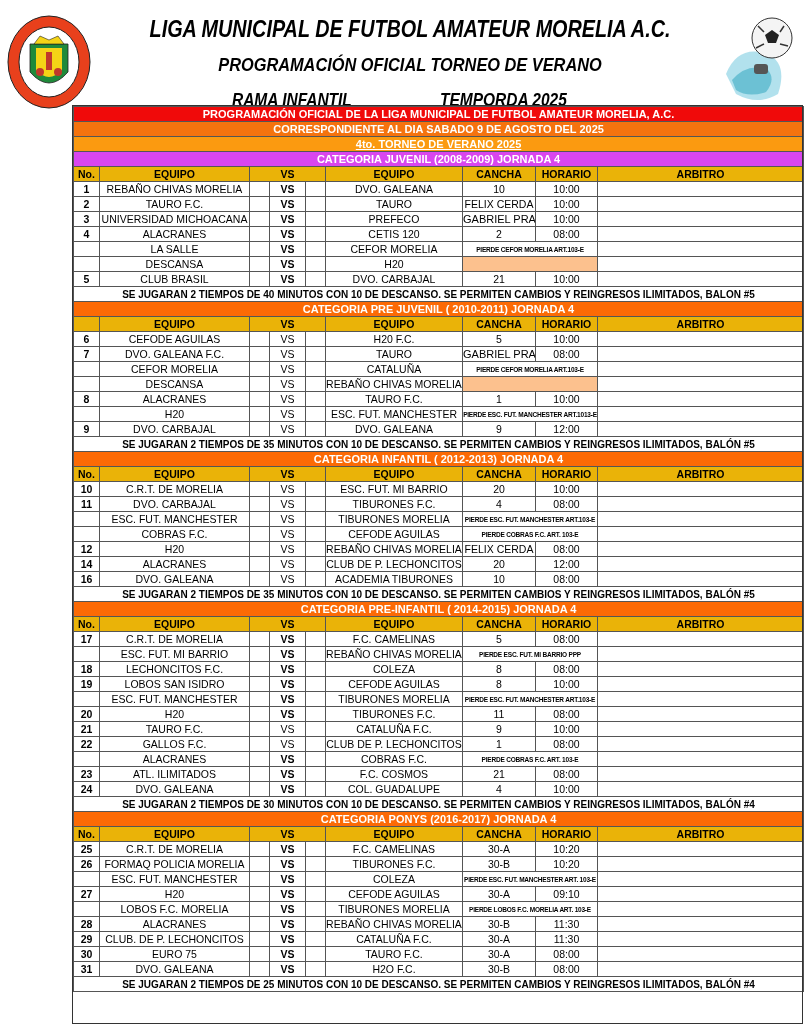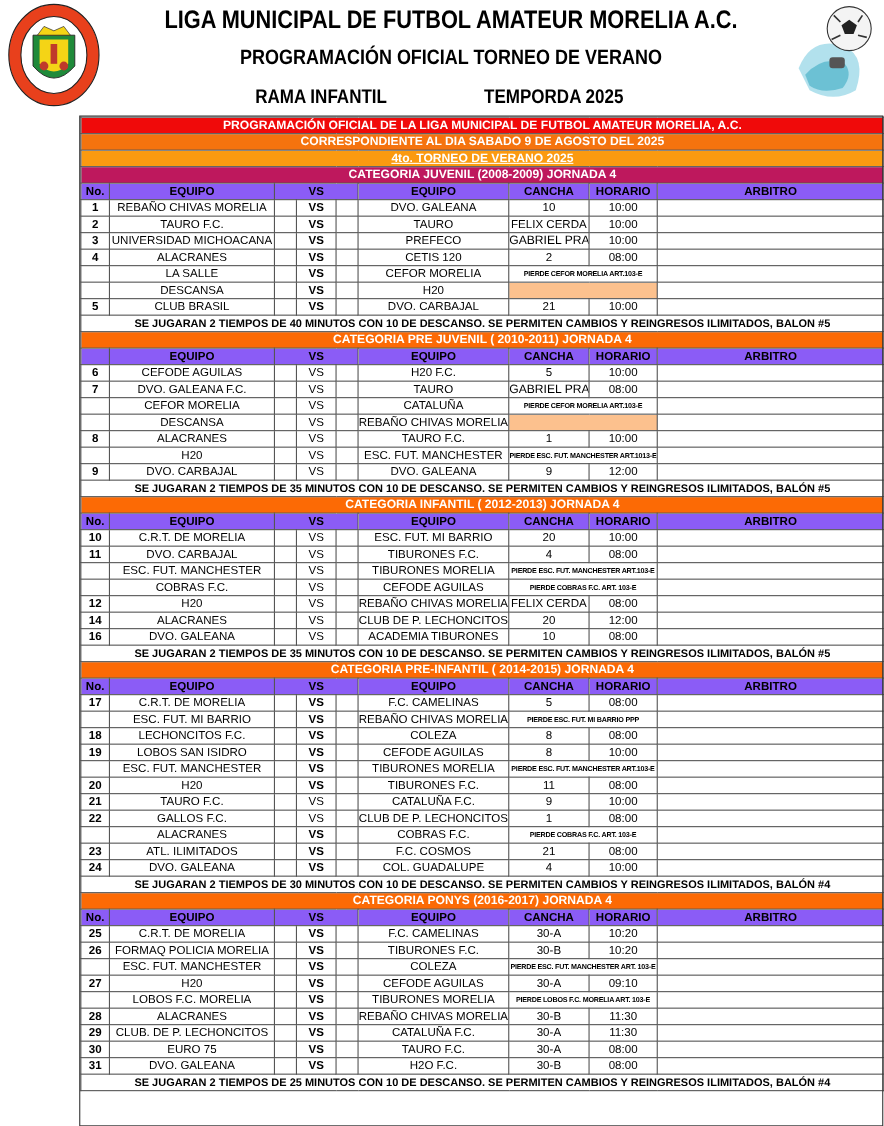--- a/index.html
+++ b/index.html
@@ -1,32 +1,32 @@
 <!DOCTYPE html>
 <html><head>
 <meta charset="utf-8">
 <style>
   html,body{margin:0;padding:0;background:#fff;}
   body{width:804px;height:1024px;position:relative;overflow:hidden;font-family:"Liberation Sans",sans-serif;color:#000;}
-  .hdr{position:absolute;left:0;top:0;width:672px;height:105px;}
+  .hdr{position:absolute;left:0;top:12px;width:672px;height:105px;font-style:italic;}
   .logo{position:absolute;left:6px;top:2px;width:86px;height:96px;}
   .ball{position:absolute;left:718px;top:2px;width:80px;height:92px;}
   .t1{position:absolute;left:100px;top:4px;width:620px;text-align:center;font-weight:bold;font-size:23px;letter-spacing:0px;transform:scaleX(0.86);}
   .t2{position:absolute;left:100px;top:42px;width:620px;text-align:center;font-weight:bold;font-size:19px;transform:scaleX(0.86);}
   .t3a{position:absolute;left:232px;top:78px;font-weight:bold;font-size:18px;transform:scaleX(0.86);transform-origin:left;}
   .t3b{position:absolute;left:440px;top:78px;font-weight:bold;font-size:18px;transform:scaleX(0.86);transform-origin:left;}
   table.sched{position:absolute;left:73px;top:106px;width:730px;border-collapse:collapse;table-layout:fixed;font-size:10.5px;}
   table.sched td{border:1px solid #555;height:14px;padding:0;text-align:center;white-space:nowrap;overflow:hidden;line-height:13px;}
   .band{font-weight:bold;color:#fff;font-size:11px;}
   .b-red{background:#f00a0a;}
   .b-or1{background:#f5730e;}
   .b-or2{background:#fb9a10;text-decoration:underline;}
-  .b-or3{background:#be185d;}
+  .b-or3{background:#d946ef;}
   .b-cat{background:#fc6a05;}
-  .colhdr td{background:#8b5cf6;font-weight:bold;margin-left:45px;}
+  .colhdr td{background:#eab308;font-weight:bold;margin-left:45px;}
   .num{font-weight:bold;}
   .vs-bold{font-weight:bold;}
   .note{font-weight:bold;font-size:10px;}
   .small{font-size:11px;}
   .pierde{font-size:6.5px;font-weight:bold;letter-spacing:-0.2px;}
   .peach{background:#fcc18e;}
   .outer{position:absolute;left:72px;top:105px;width:731px;height:919px;border:1px solid #333;box-sizing:border-box;pointer-events:none;}
 </style>
 </head>
 <body>

